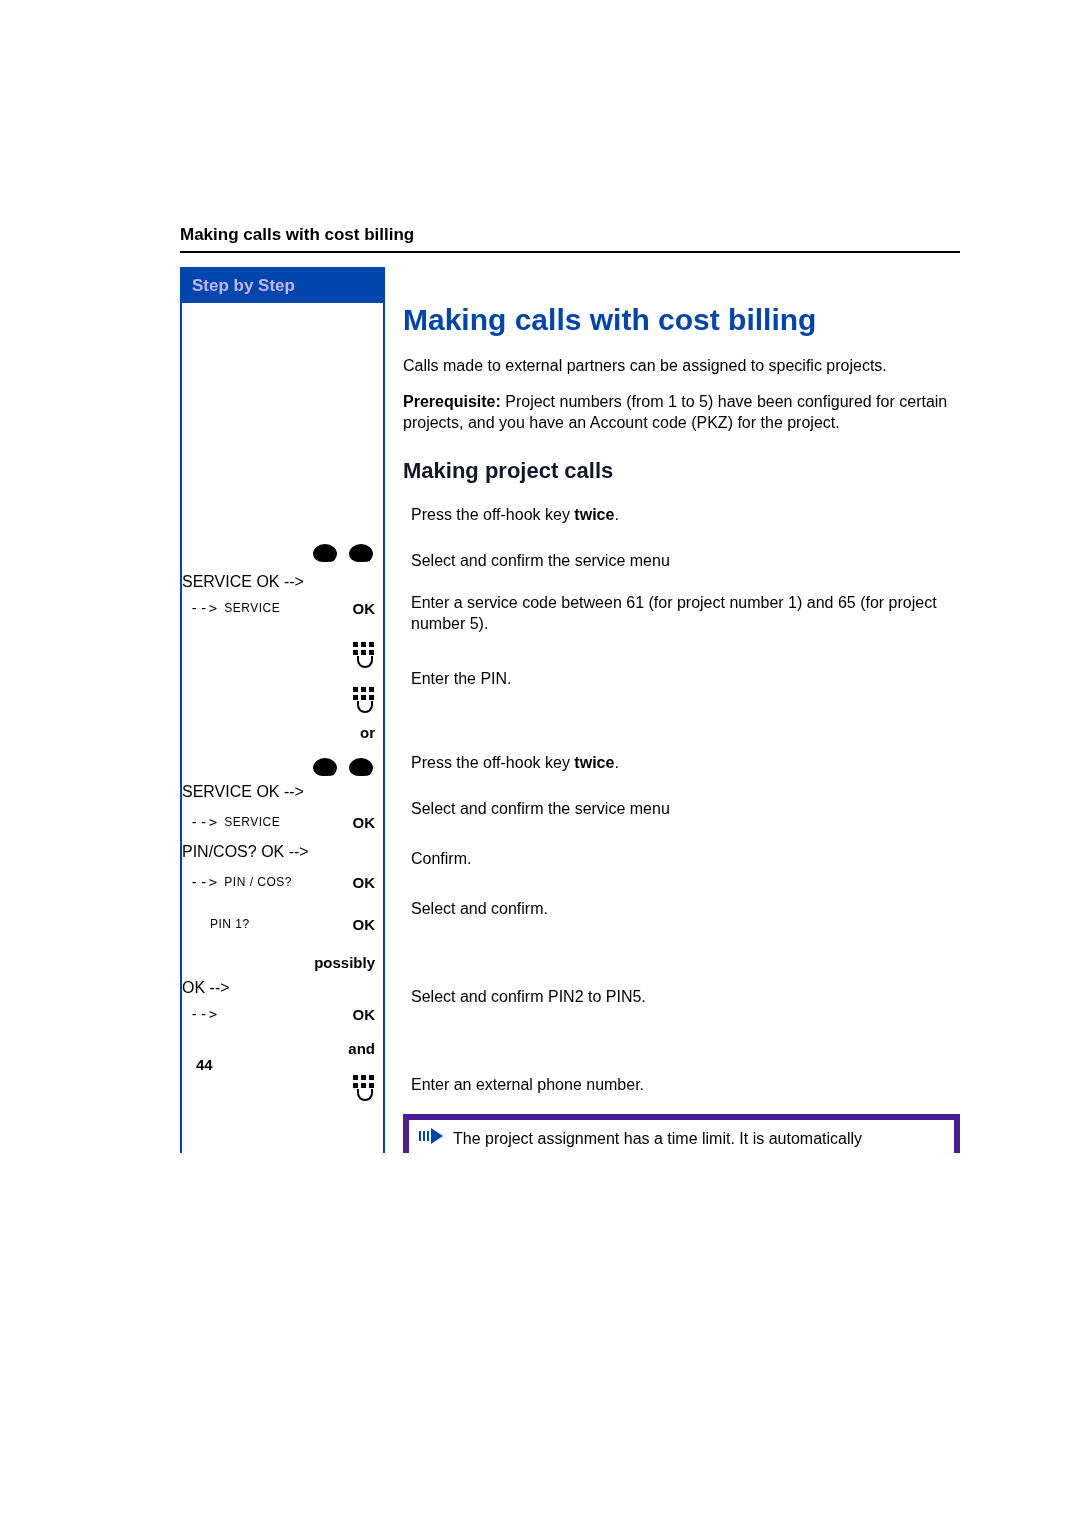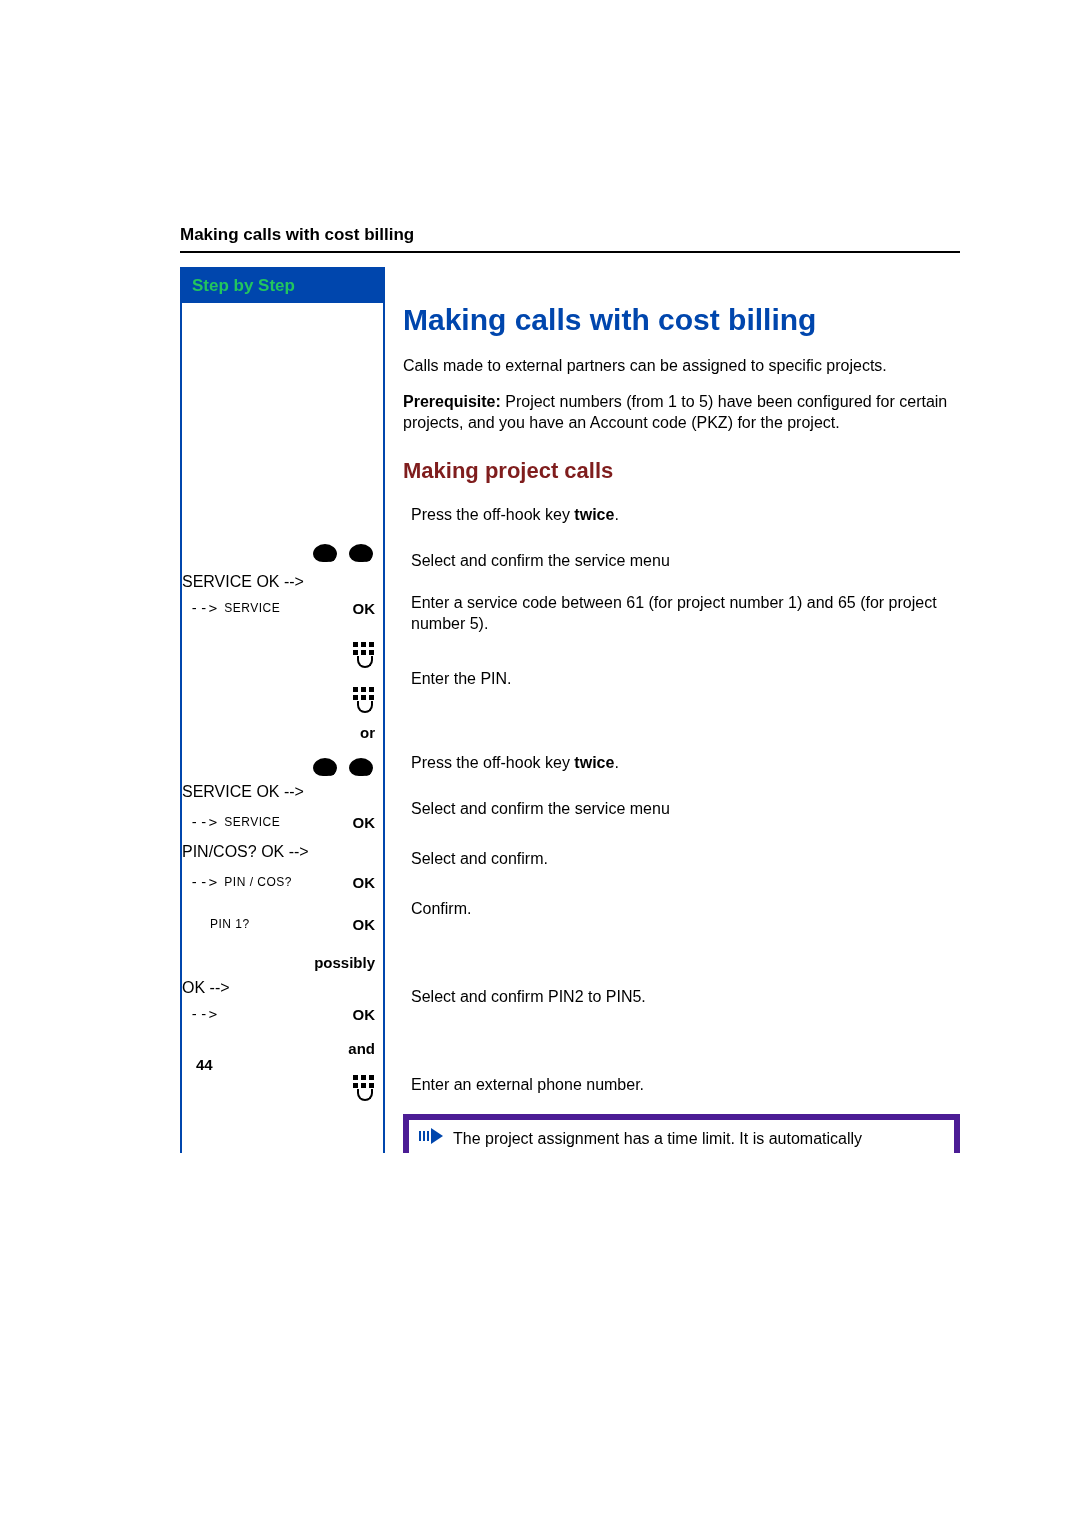--- a/index.html
+++ b/index.html
@@ -1,32 +1,32 @@
 <!DOCTYPE html>
 <html><head>
 <meta charset="utf-8">
 <style>
   html,body{margin:0;padding:0;background:#fff;font-family:Arial,Helvetica,sans-serif;color:#000}
   .page{width:1080px;height:1153px;position:relative;box-sizing:border-box;padding:225px 120px 0 180px}
   .header{font-weight:bold;font-size:17px;margin-bottom:6px}
   .hr{border:0;border-top:2px solid #000;margin:0 0 14px 0}
   .body{display:flex;align-items:stretch}
   .sidebar{width:205px;flex:0 0 205px;border:2px solid #0046ad;box-sizing:border-box;min-height:820px;position:relative}
-  .sidebar-title{background:#0046ad;color:#22c55e;font-weight:bold;font-size:17px;padding:7px 10px}
+  .sidebar-title{background:#0046ad;color:#c4b5fd;font-weight:bold;font-size:17px;padding:7px 10px}
   .side-content{padding-top:228px}
   .row{display:flex;align-items:center;justify-content:flex-end;padding:2px 8px 2px 8px;height:42px;box-sizing:border-box}
   .row.small{height:34px}
   .arr{font-family:monospace;font-size:14px;letter-spacing:1px;color:#000;margin-right:6px}
   .label{font-size:12px;letter-spacing:0.5px}
   .ok{font-weight:bold;font-size:15px;margin-left:auto}
   .kw{font-weight:bold;font-size:15px;margin-left:auto}
   .iconwrap{margin-left:auto;display:flex;gap:6px;align-items:center}
   .main{flex:1;padding-left:18px}
   h1{color:#0046ad;font-size:30px;font-weight:bold;margin:36px 0 18px 0}
-  h2{color:#7f1d1d;font-size:22px;font-weight:bold;margin:24px 0 10px 0}
+  h2{color:#0f172a;font-size:22px;font-weight:bold;margin:24px 0 10px 0}
   p{font-size:16px;line-height:1.35;margin:0 0 14px 0}
   .step{font-size:16px;line-height:1.35;margin:8px;height:42px;display:flex;align-items:center}
   .step.small{height:34px}
   .step.multi{height:auto;padding:6px 0;align-items:flex-start}
   .note{display:flex;border:6px solid #4c1d95;padding:8px 10px;margin-top:8px;font-size:16px;line-height:1.35}
   .note .note-icon{flex:0 0 34px}
   .pagenum{position:absolute;left:196px;bottom:80px;font-weight:bold;font-size:15px}
   
   .offhook{display:inline-block;width:30px;height:24px;position:relative}
   .offhook::before{content:"";position:absolute;left:4px;top:4px;width:20px;height:14px;border:2px solid #000;border-radius:12px 12px 10px 10px / 10px 10px 8px 8px;background:#000}
@@ -168,22 +168,22 @@
         <span>Press the off-hook key </span>&nbsp;<b>twice</b><span>.</span>
       </div>
       <div class="step small">Select and confirm the service menu</div>
       <div class="step multi" style="height:56px">Enter a service code between 61 (for project number 1) and 65 (for project number 5).</div>
       <div class="step small">Enter the PIN.</div>
       <div class="step small"></div>
       <div class="step small">
         <span>Press the off-hook key </span>&nbsp;<b>twice</b><span>.</span>
       </div>
       <div class="step">Select and confirm the service menu</div>
+      <div class="step">Confirm.</div>
       <div class="step">Select and confirm.</div>
-      <div class="step">Confirm.</div>
       <div class="step small"></div>
       <div class="step small">Select and confirm PIN2 to PIN5.</div>
       <div class="step small"></div>
       <div class="step">Enter an external phone number.</div>
       <div class="note">
         <div class="note-icon"><span class="notearrow"></span></div>
         <div>The project assignment has a time limit. It is automatically deactivated if you have not used your handset for a period of more than five minutes, for instance.</div>
       </div>
     </div>
   </div>

